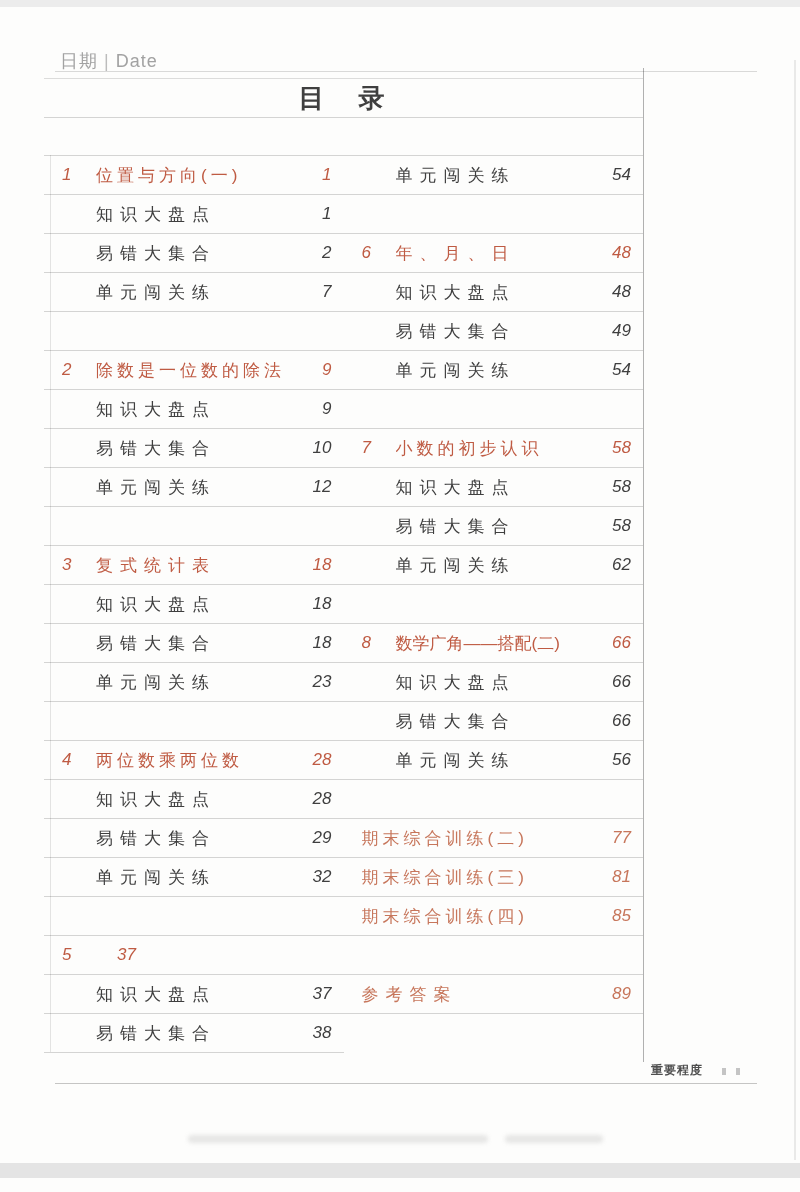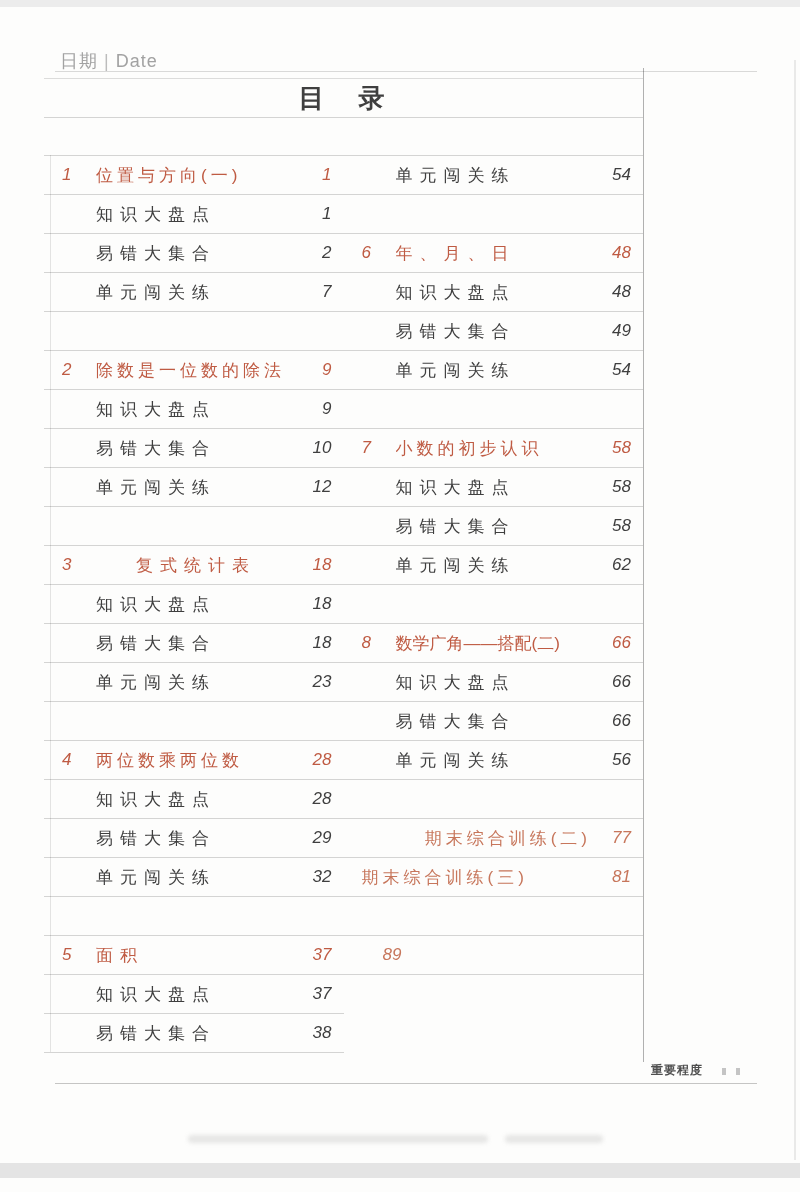--- a/index.html
+++ b/index.html
@@ -112,21 +112,21 @@
             <span class="tpg">10</span>
           </div>
           <div class="trow sub">
             <span class="tno"></span>
             <span class="tlbl" style="letter-spacing: 7px;">单元闯关练</span>
             <span class="tpg">12</span>
           </div>
           <div class="trow blank"></div>
           <div class="trow chapter">
             <span class="tno">3</span>
-            <span class="tlbl" style="letter-spacing: 7px; margin-left: 40px;">复式统计表</span>
+            <span class="tlbl" style="letter-spacing: 7px;">复式统计表</span>
             <span class="tpg">18</span>
           </div>
           <div class="trow sub">
             <span class="tno"></span>
             <span class="tlbl" style="letter-spacing: 7px;">知识大盘点</span>
             <span class="tpg">18</span>
           </div>
           <div class="trow sub">
             <span class="tno"></span>
             <span class="tlbl" style="letter-spacing: 7px;">易错大集合</span>
@@ -154,21 +154,20 @@
             <span class="tpg">29</span>
           </div>
           <div class="trow sub">
             <span class="tno"></span>
             <span class="tlbl" style="letter-spacing: 7px;">单元闯关练</span>
             <span class="tpg">32</span>
           </div>
           <div class="trow blank"></div>
           <div class="trow chapter">
             <span class="tno">5</span>
-            <span class="tlbl" style="letter-spacing: 7px;">面积</span>
             <span class="tpg">37</span>
           </div>
           <div class="trow sub">
             <span class="tno"></span>
             <span class="tlbl" style="letter-spacing: 7px;">知识大盘点</span>
             <span class="tpg">37</span>
           </div>
           <div class="trow sub">
             <span class="tno"></span>
             <span class="tlbl" style="letter-spacing: 7px;">易错大集合</span>
@@ -239,29 +238,34 @@
             <span class="tlbl" style="letter-spacing: 7px;">易错大集合</span>
             <span class="tpg">66</span>
           </div>
           <div class="trow sub">
             <span class="tno"></span>
             <span class="tlbl" style="letter-spacing: 7px;">单元闯关练</span>
             <span class="tpg">56</span>
           </div>
           <div class="trow blank"></div>
           <div class="trow special">
-            <span class="tlbl" style="letter-spacing: 4px; text-align: right;">期末综合训练(二)</span>
+            <span class="tlbl" style="letter-spacing: 4px;">期末综合训练(二)</span>
             <span class="tpg">77</span>
           </div>
           <div class="trow special">
             <span class="tlbl" style="letter-spacing: 4px;">期末综合训练(三)</span>
             <span class="tpg">81</span>
           </div>
-          <div class="trow blank"></div>
-          <div class="trow special">
+          <div class="trow special">
+            <span class="tlbl" style="letter-spacing: 4px;">期末综合训练(四)</span>
+            <span class="tpg">85</span>
+          </div>
+          <div class="trow blank"></div>
+          <div class="trow special">
+            <span class="tlbl" style="letter-spacing: 7px;">参考答案</span>
             <span class="tpg">89</span>
           </div>
         </div>
     </div>
   </div>
 
   <div class="vline vleft"></div>
   <div class="vline vdiv"></div>
 
   <div class="importance">

